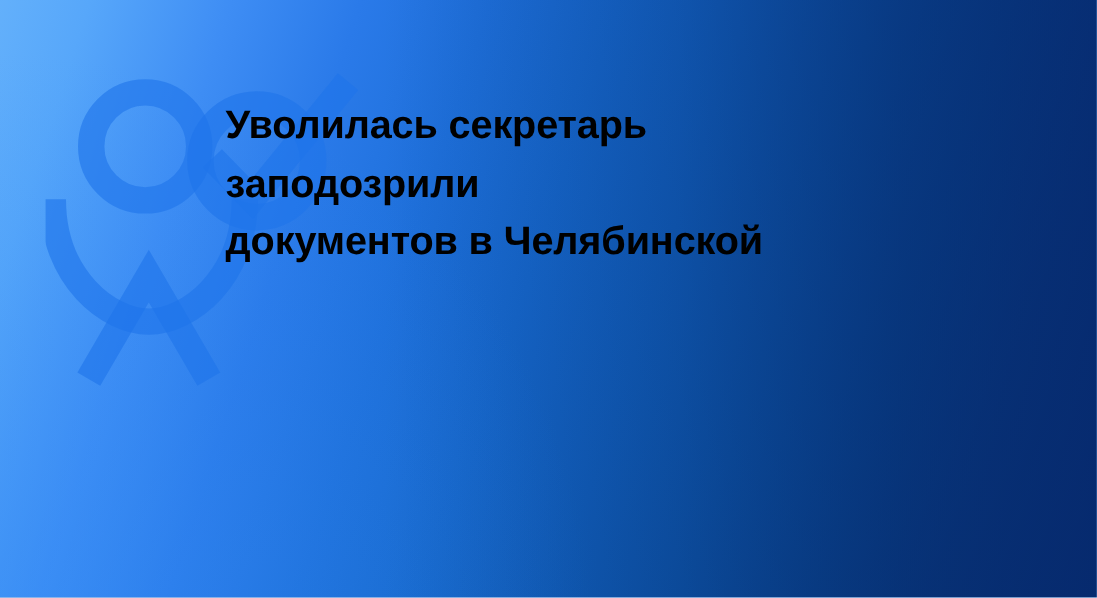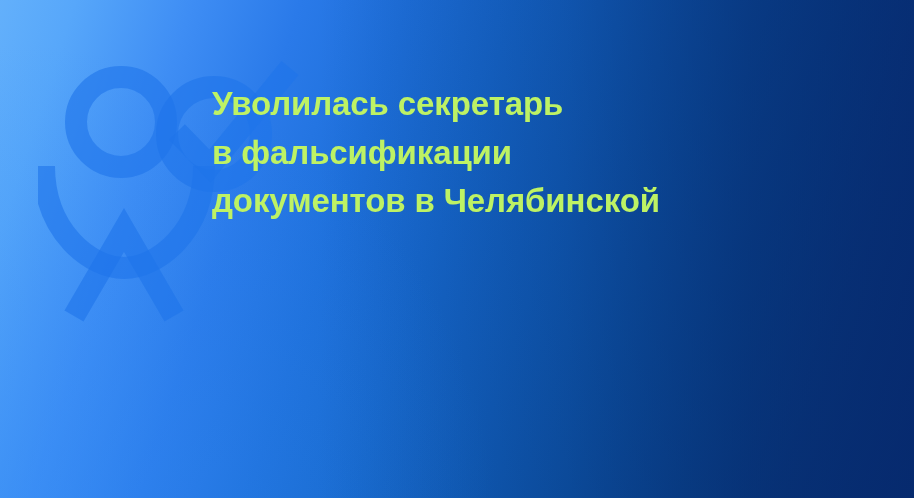--- a/index.html
+++ b/index.html
@@ -68,25 +68,25 @@
   }
   .brand-mark svg {
     display: block;
     width: 100%;
     height: 100%;
   }
 
   
   .headline {
     position: absolute;
-    left: 212px;
+    left: 188px;
     top: 80px;
     width: 690px;
     margin: 0;
-    color: #bef264;
+    color: #000000;
     font-family: "Liberation Sans", sans-serif;
     font-size: 33px;
     font-weight: bold;
     line-height: 48.5px;
     letter-spacing: -0.1px;
   }
   .headline .ln {
     display: block;
     white-space: pre;
   }
@@ -112,17 +112,17 @@
 
         <circle cx="176" cy="108" r="47"></circle>
 
         <path d="M139 106 L 172 140 L 252 42" stroke-linecap="butt" stroke-linejoin="miter"></path>
       </g>
     </svg>
   </div>
 
   <h1 class="headline">
     <span class="ln">Уволилась секретарь</span>
-    <span class="ln">в фальсификации</span>
+    <span class="ln">заподозрили</span>
     <span class="ln">документов в Челябинской</span>
   </h1>
 
 </div>
 
 </body></html>

